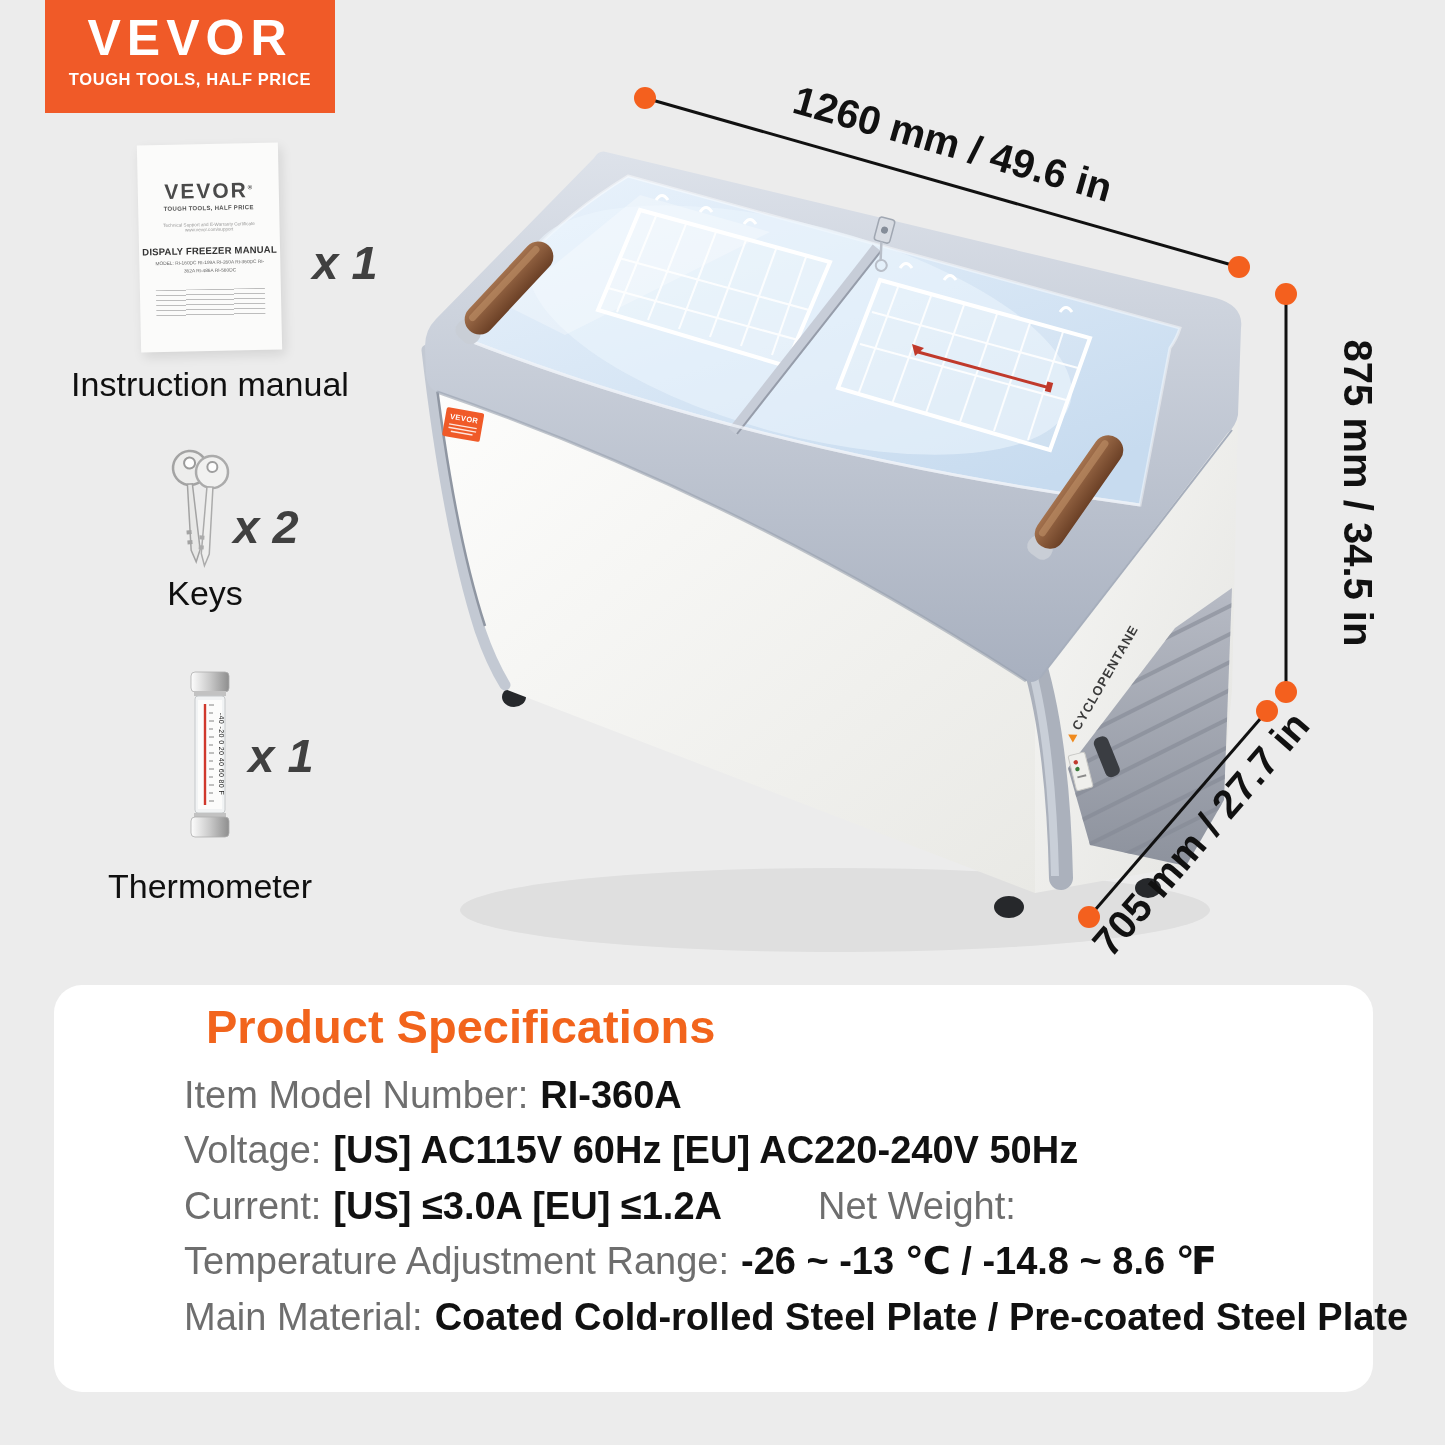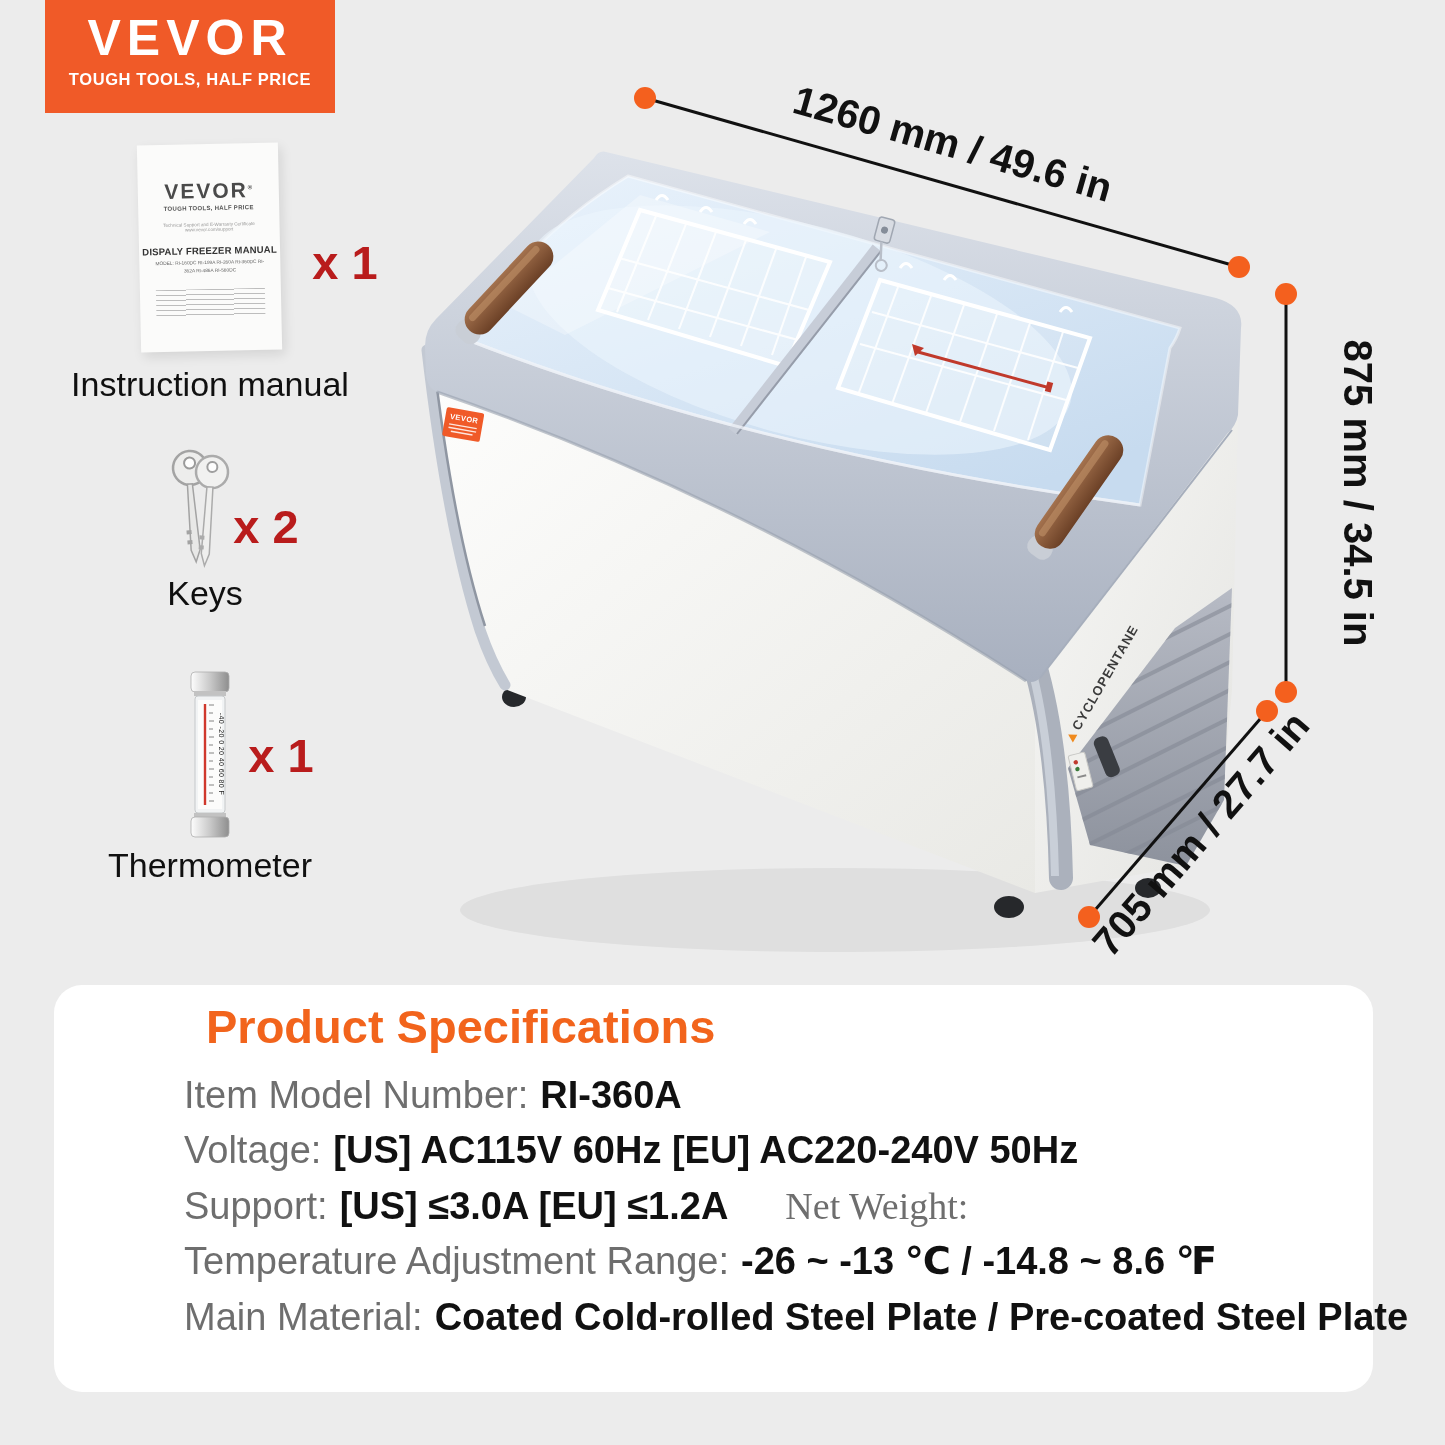--- a/index.html
+++ b/index.html
@@ -9,42 +9,42 @@
     font-family:"Liberation Sans","DejaVu Sans",sans-serif;
   }
   .abs{position:absolute;}
 
   
   .logo{left:45px;top:0;width:290px;height:113px;background:#F05A28;color:#fff;text-align:center;}
   .logo-name{margin-top:13px;font-size:50px;font-weight:800;letter-spacing:6px;line-height:1;}
   .logo-tag{margin-top:7px;font-size:16.5px;font-weight:700;letter-spacing:.6px;}
 
   
-  .qty{font-size:47px;font-weight:800;color:#b91c1c;width:110px;text-align:center;line-height:1;}
+  .qty{font-size:47px;font-weight:800;color:#404040;width:110px;text-align:center;line-height:1;font-style:italic;}
   .acc-label{font-size:34px;color:#101010;text-align:center;}
 
   .manual-paper{left:139px;top:144px;width:141px;height:207px;background:#FBFBFA;
     transform:rotate(-1.2deg);box-shadow:3px 5px 12px rgba(0,0,0,.10);text-align:center;}
   .mp-brand{margin-top:36px;font-size:21px;font-weight:800;color:#4A4A4A;letter-spacing:2px;line-height:1;}
   .mp-brand sup{font-size:6px;letter-spacing:0;}
   .mp-tag{margin-top:4px;font-size:6px;font-weight:700;color:#555;letter-spacing:.3px;}
   .mp-support{margin-top:11px;font-size:4.6px;color:#999;}
   .mp-title{margin-top:13px;font-size:9.5px;font-weight:800;color:#333;letter-spacing:.2px;}
   .mp-models{margin-top:3px;padding:0 12px;font-size:4.8px;color:#666;line-height:1.6;}
   .mp-lines{margin:15px auto 0;width:78%;height:29px;
     background:repeating-linear-gradient(#BDBDBD 0 1px,transparent 1px 5px);}
 
   
   .spec-panel{left:54px;top:985px;width:1319px;height:407px;background:#fff;border-radius:28px;}
   .spec-heading{position:absolute;left:152px;top:14px;font-size:47px;font-weight:800;color:#F2641C;}
   .spec-rows{position:absolute;left:130px;top:76px;right:30px;}
   .spec-row{height:55.5px;display:flex;align-items:flex-end;font-size:38px;white-space:nowrap;}
   .spec-row .lab{color:#6E6E6E;}
   .spec-row .val{color:#111;font-weight:700;margin-left:12px;}
-  .spec-row .seg2{margin-left:57px;font-family:Liberation Serif, serif;}
+  .spec-row .seg2{margin-left:96px;}
 
   svg text{font-family:"Liberation Sans","DejaVu Sans",sans-serif;}
   .dim-label{font-size:40px;font-weight:800;fill:#111;}
 </style>
 </head>
 <body>
 
 <div class="page">
 
   <svg class="abs" style="left:0;top:0" width="1445" height="1445" viewBox="0 0 1445 1445">
@@ -292,35 +292,35 @@
         <line x1="24" y1="106" x2="28" y2="106"></line>
       <line x1="24" y1="114" x2="29" y2="114"></line>
         <line x1="24" y1="122" x2="28" y2="122"></line>
       <line x1="24" y1="130" x2="29" y2="130"></line>
     </g>
     <text transform="translate(34,83) rotate(90)" text-anchor="middle" font-size="7" fill="#222" letter-spacing=".4">-40 -20 0 20 40 60 80 F</text>
     <rect x="9" y="142" width="32" height="5" fill="#C2C2C2"></rect>
     <rect x="6" y="146" width="38" height="20" rx="4" fill="url(#gCap)" stroke="#AFAFAF" stroke-width=".8"></rect>
   </svg>
   <div class="abs qty" style="left:226px;top:732px;">x 1</div>
-  <div class="abs acc-label" style="left:60px;top:846px;width:300px;">Thermometer</div>
+  <div class="abs acc-label" style="left:60px;top:867px;width:300px;">Thermometer</div>
 
   <div class="abs spec-panel">
     <div class="spec-heading">Product Specifications</div>
     <div class="spec-rows">
       <div class="spec-row">
         <span class="lab">Item Model Number:</span>
         <span class="val">RI-360A</span>
       </div>
       <div class="spec-row">
         <span class="lab">Voltage:</span>
         <span class="val">[US] AC115V 60Hz [EU] AC220-240V 50Hz</span>
       </div>
       <div class="spec-row">
-        <span class="lab">Support:</span>
+        <span class="lab">Current:</span>
         <span class="val">[US] ≤3.0A [EU] ≤1.2A</span>
         <span class="lab seg2">Net Weight:</span>
       </div>
       <div class="spec-row">
         <span class="lab">Temperature Adjustment Range:</span>
         <span class="val">-26 ~ -13 ℃ / -14.8 ~ 8.6 ℉</span>
       </div>
       <div class="spec-row">
         <span class="lab">Main Material:</span>
         <span class="val">Coated Cold-rolled Steel Plate / Pre-coated Steel Plate</span>

